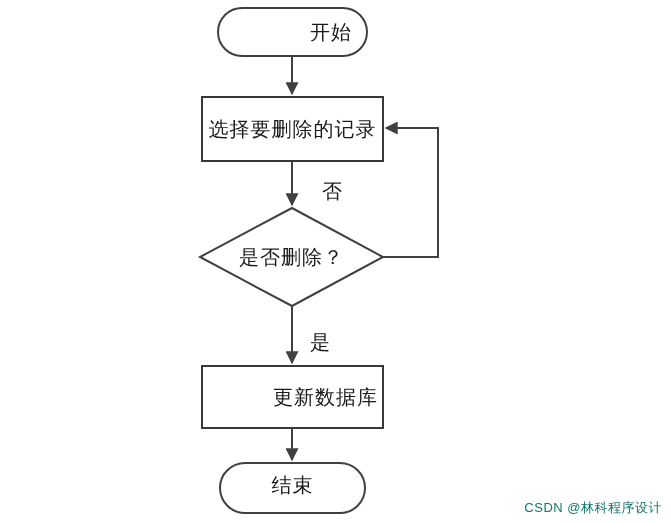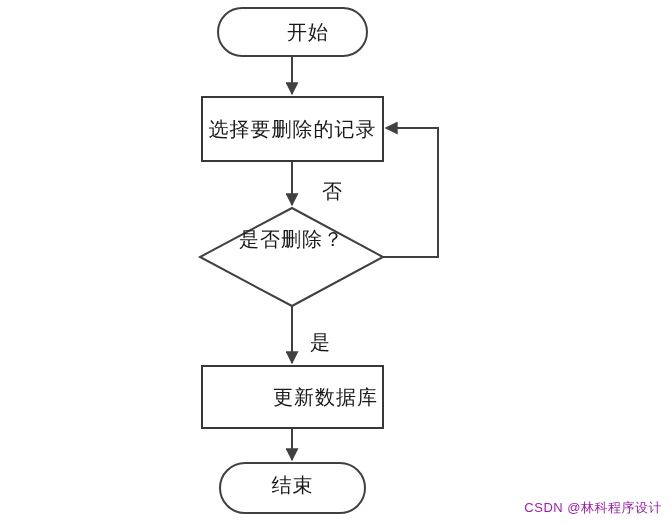--- a/index.html
+++ b/index.html
@@ -37,21 +37,21 @@
     position: absolute;
     color: #1a1a1a;
     font-size: 20px;
     white-space: nowrap;
     pointer-events: none;
   }
   .watermark {
     position: absolute;
     right: 9px;
     bottom: 6px;
-    color: #a21caf;
+    color: #0f766e;
     font-size: 13px;
     font-family: "Liberation Sans", "DejaVu Sans", sans-serif;
     letter-spacing: 0.5px;
     white-space: nowrap;
     margin-left: 24px;
   }
 </style>
 </head>
 <body>
 
@@ -70,25 +70,25 @@
     <line x1="292" y1="306" x2="292" y2="363" stroke="#404040" stroke-width="2" marker-end="url(#arrow)"></line>
     <line x1="292" y1="428" x2="292" y2="460" stroke="#404040" stroke-width="2" marker-end="url(#arrow)"></line>
 
     <rect x="218" y="8" width="149" height="48" rx="24" ry="24" fill="#ffffff" stroke="#404040" stroke-width="2"></rect>
     <rect x="202" y="97" width="181" height="64" fill="#ffffff" stroke="#383838" stroke-width="2"></rect>
     <polygon points="292,208 383,257 292,306 200,257" fill="#ffffff" stroke="#404040" stroke-width="2" stroke-linejoin="miter"></polygon>
     <rect x="202" y="366" width="181" height="62" fill="#ffffff" stroke="#383838" stroke-width="2"></rect>
     <rect x="220" y="463" width="145" height="50" rx="25" ry="25" fill="#ffffff" stroke="#404040" stroke-width="2"></rect>
   </svg>
 
-  <div class="node-label" style="left:218px; top:8px; width:180px; height:48px;">开始</div>
+  <div class="node-label" style="left:218px; top:8px; width:180px; height:48px;padding-left:23px;">开始</div>
 
   <div class="node-label" style="left:202px; top:97px; width:181px; height:64px;border-radius:32px;">选择要删除的记录</div>
 
-  <div class="node-label" style="left:200px; top:190px; width:183px; height:98px;text-align:center;">是否删除？</div>
+  <div class="node-label" style="left:200px; top:208px; width:183px; height:98px;text-align:center;">是否删除？</div>
 
   <div class="node-label" style="left:202px; top:366px; width:181px; height:62px;padding-left:33px;">更新数据库</div>
 
   <div class="node-label" style="left:220px; top:463px; width:145px; height:45px;">结束</div>
 
   <div class="edge-label" style="left:322px; top:178px;">否</div>
 
   <div class="edge-label" style="left:310px; top:329px;">是</div>
 
   <div class="watermark">CSDN @林科程序设计</div>

